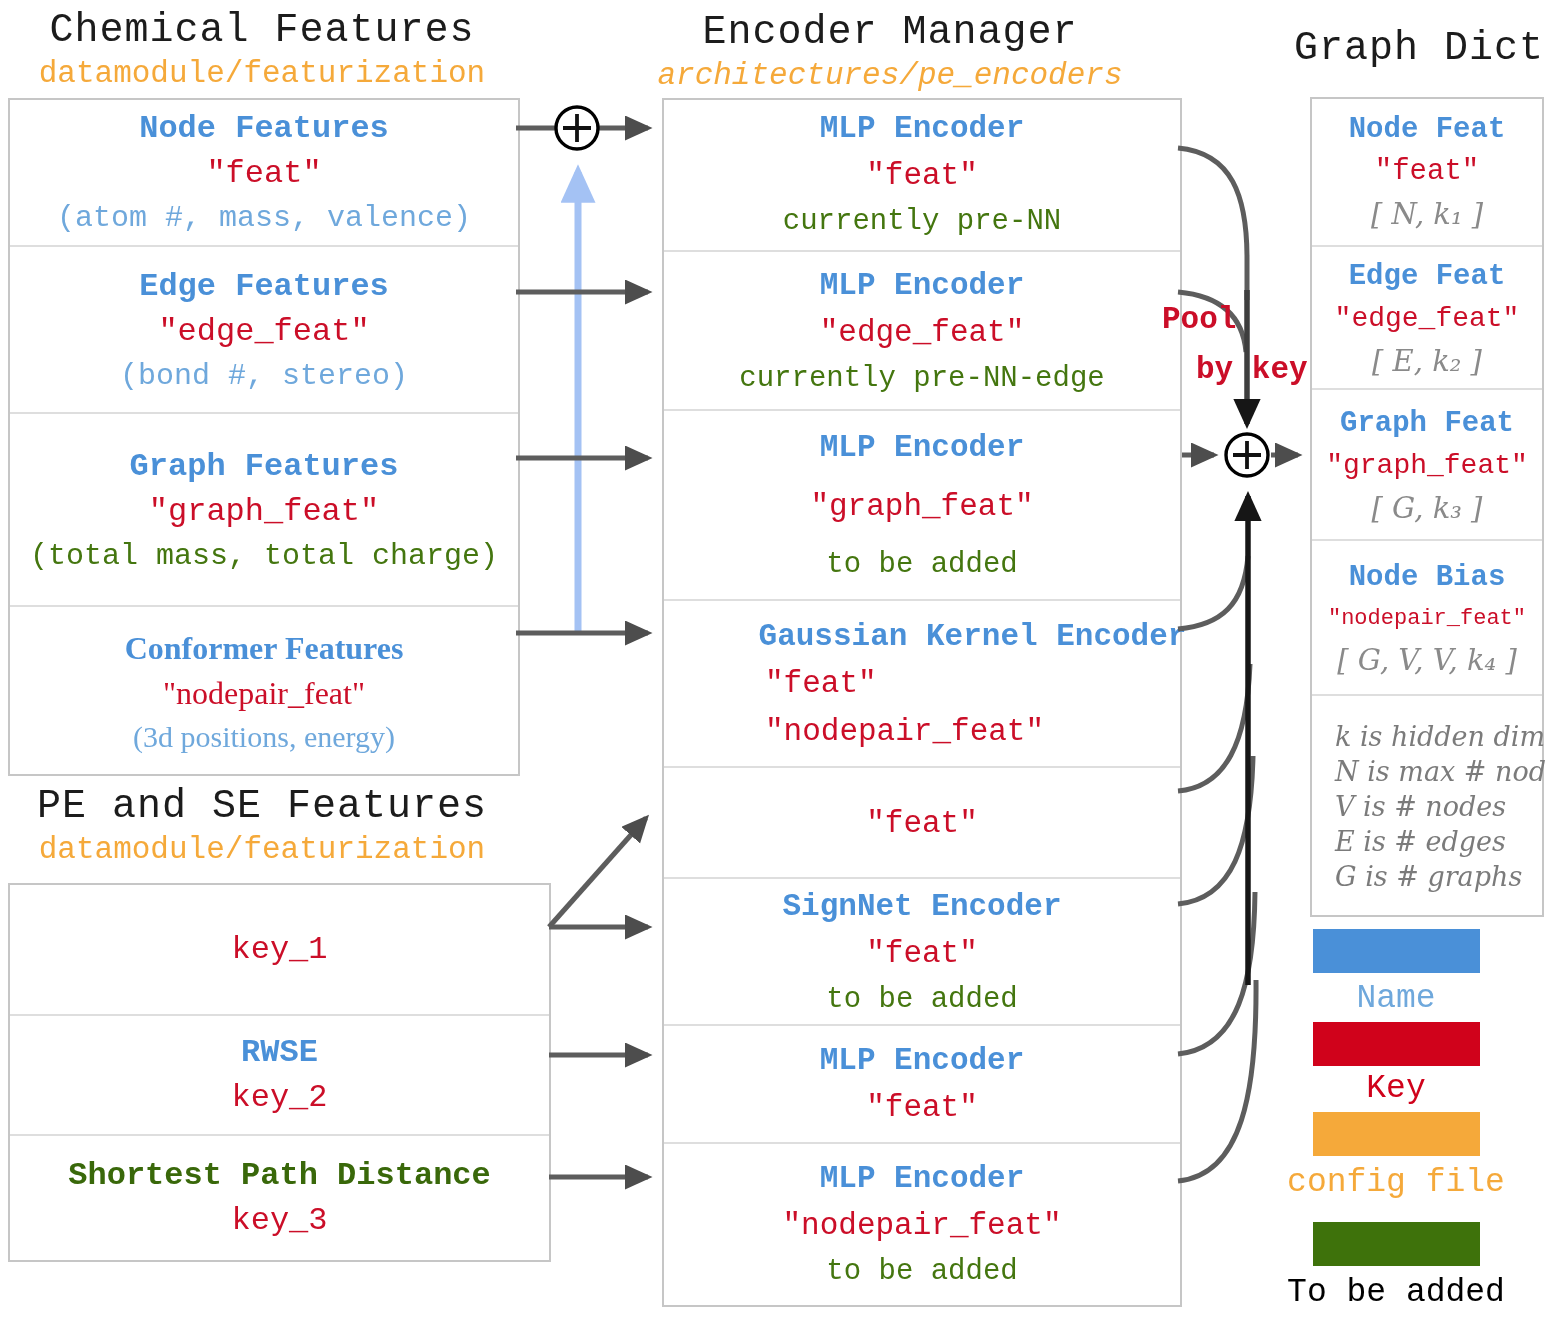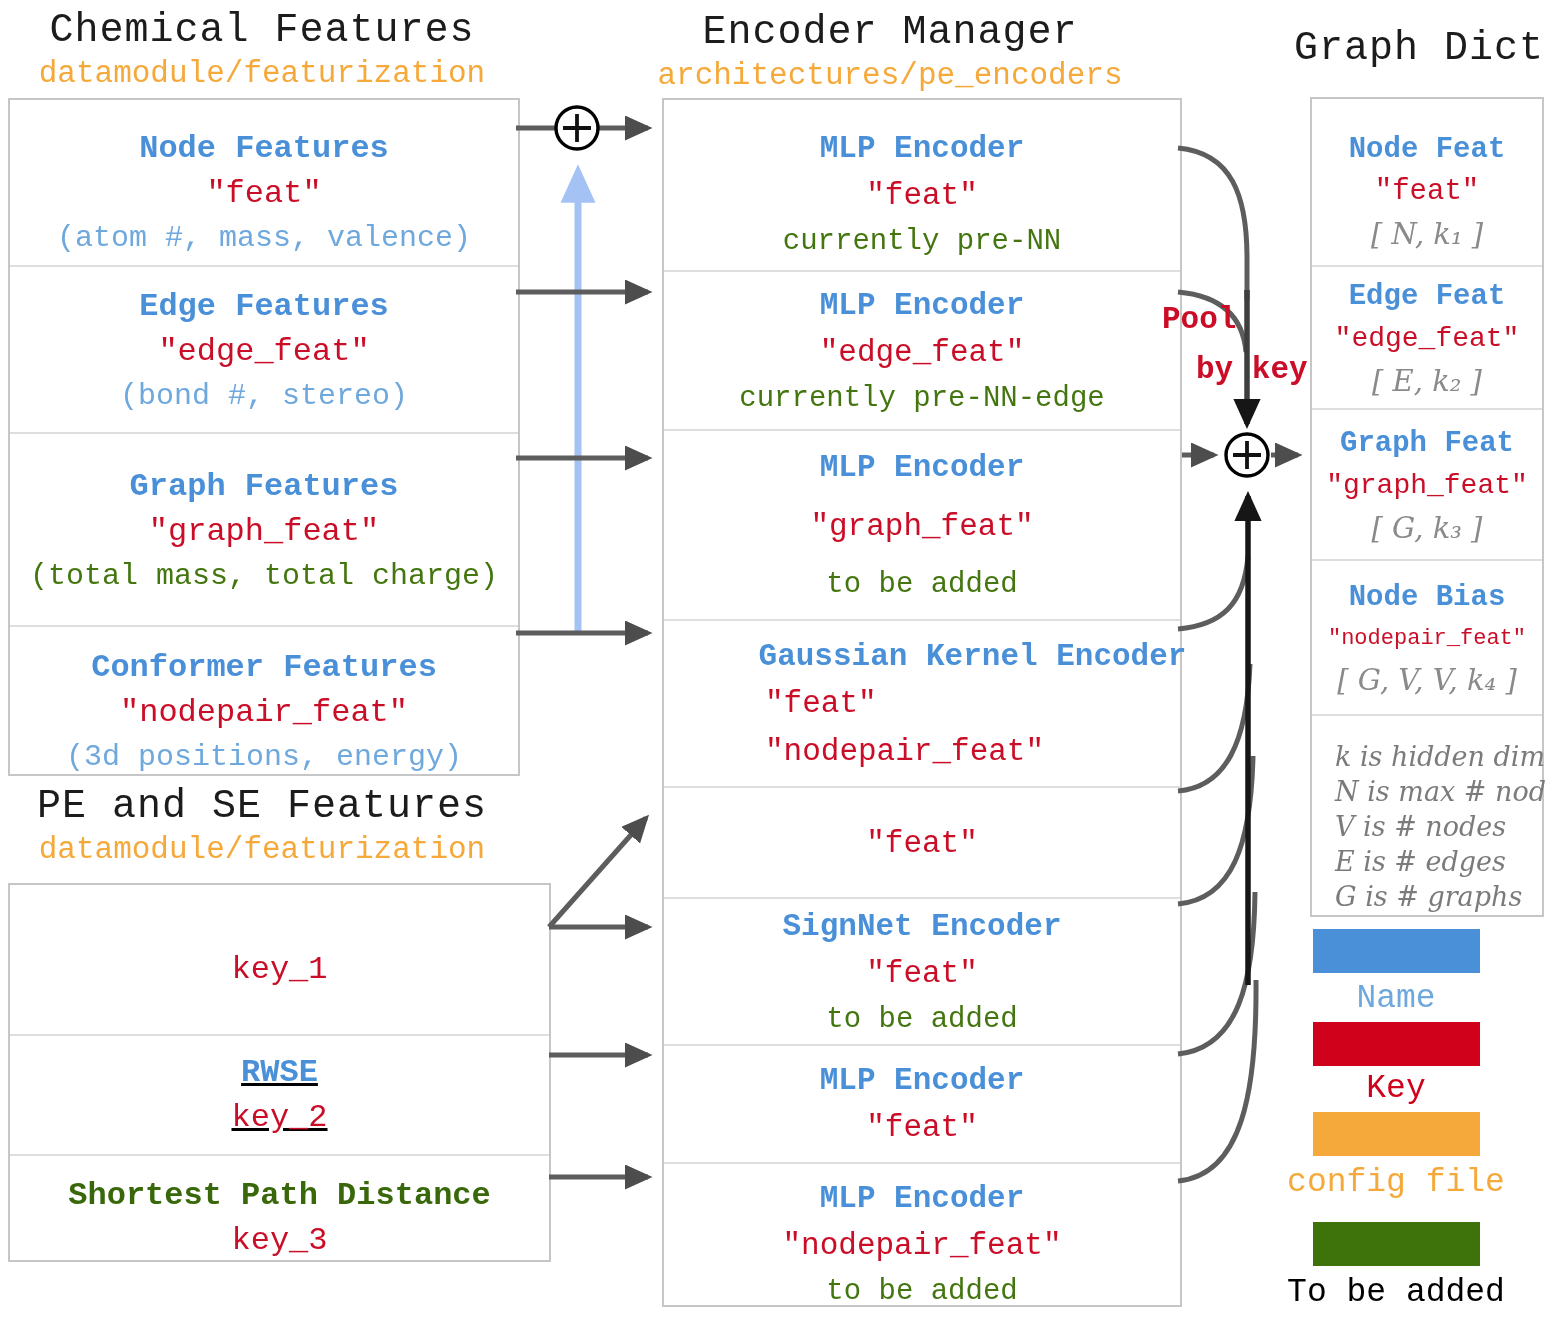--- a/index.html
+++ b/index.html
@@ -3,21 +3,21 @@
 <meta charset="utf-8">
 <style>
   html,body{margin:0;padding:0;background:#ffffff;}
   .canvas{position:relative;width:1545px;height:1330px;overflow:hidden;
           font-family:"Liberation Mono","DejaVu Sans Mono",monospace;}
   
   .sec-title{position:absolute;font-size:40px;letter-spacing:1px;color:#1c1c1c;text-align:center;white-space:nowrap;z-index:3;}
   .sec-sub{position:absolute;font-size:31px;color:#f5a93a;text-align:center;white-space:nowrap;z-index:3;}
   
   .box{position:absolute;border:2px solid #c6c6c6;background:#ffffff;z-index:1;}
-  .row{position:absolute;left:0;right:0;display:flex;flex-direction:column;justify-content:center;align-items:center;text-align:center;margin-top:20px;}
+  .row{position:absolute;left:0;right:0;display:flex;flex-direction:column;justify-content:center;align-items:center;text-align:center;}
   .bt{border-top:2px solid #dedede;}
   
   .fname{color:#4a90d8;font-weight:bold;font-size:32px;line-height:44px;white-space:nowrap;}
   .fkey {color:#cb0e28;font-size:32px;line-height:46px;white-space:nowrap;}
   .fnote{color:#6fa8dc;font-size:30px;line-height:42px;white-space:nowrap;}
   .fnote.green{color:#44760f;}
   .fname.green{color:#39680a;}
   .ename{color:#4a90d8;font-weight:bold;font-size:31px;line-height:46px;white-space:nowrap;}
   .ekey {color:#cb0e28;font-size:31px;line-height:48px;white-space:nowrap;}
   .estat{color:#44760f;font-size:29px;line-height:44px;white-space:nowrap;}
@@ -41,21 +41,21 @@
 </style>
 </head>
 <body>
 
 <div class="canvas">
 
   <div class="sec-title" style="left:8px;top:8px;width:508px;">Chemical Features</div>
   <div class="sec-sub" style="left:8px;top:56px;width:508px;">datamodule/featurization</div>
 
   <div class="sec-title" style="left:640px;top:10px;width:500px;">Encoder Manager</div>
-  <div class="sec-sub" style="left:640px;top:58px;width:500px;">architectures/pe_encoders</div>
+  <div class="sec-sub" style="left:640px;top:58px;width:500px;font-style:italic;">architectures/pe_encoders</div>
 
   <div class="sec-title" style="left:1294px;top:26px;width:240px;">Graph Dict</div>
 
   <div class="sec-title" style="left:8px;top:784px;width:508px;">PE and SE Features</div>
   <div class="sec-sub" style="left:8px;top:832px;width:508px;">datamodule/featurization</div>
 
   <div class="box" style="left:8px;top:98px;width:508px;height:674px;">
     <div class="row" style="top:0;height:145px;">
       <div class="fname">Node Features</div>
       <div class="fkey">"feat"</div>
@@ -64,32 +64,32 @@
     <div class="row bt" style="top:145px;height:167px;">
       <div class="fname">Edge Features</div>
       <div class="fkey">"edge_feat"</div>
       <div class="fnote">(bond #, stereo)</div>
     </div>
     <div class="row bt" style="top:312px;height:193px;">
       <div class="fname">Graph Features</div>
       <div class="fkey">"graph_feat"</div>
       <div class="fnote green">(total mass, total charge)</div>
     </div>
-    <div class="row bt" style="top:505px;height:169px;">
+    <div class="row bt" style="top:505px;height:169px;font-family:Liberation Serif, serif;">
       <div class="fname">Conformer Features</div>
       <div class="fkey">"nodepair_feat"</div>
       <div class="fnote">(3d positions, energy)</div>
     </div>
   </div>
 
   <div class="box" style="left:8px;top:883px;width:539px;height:375px;">
     <div class="row" style="top:0;height:129px;">
       <div class="fkey">key_1</div>
     </div>
-    <div class="row bt" style="top:129px;height:120px;text-decoration:underline;">
+    <div class="row bt" style="top:129px;height:120px;">
       <div class="fname">RWSE</div>
       <div class="fkey">key_2</div>
     </div>
     <div class="row bt" style="top:249px;height:126px;">
       <div class="fname green">Shortest Path Distance</div>
       <div class="fkey">key_3</div>
     </div>
   </div>
 
   <div class="box" style="left:662px;top:98px;width:516px;height:1205px;">

